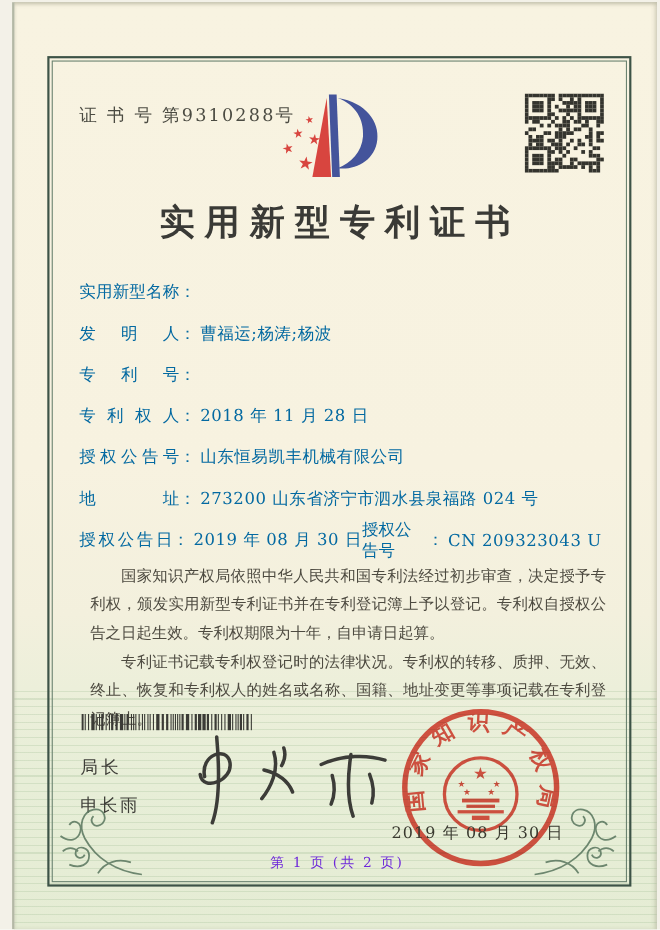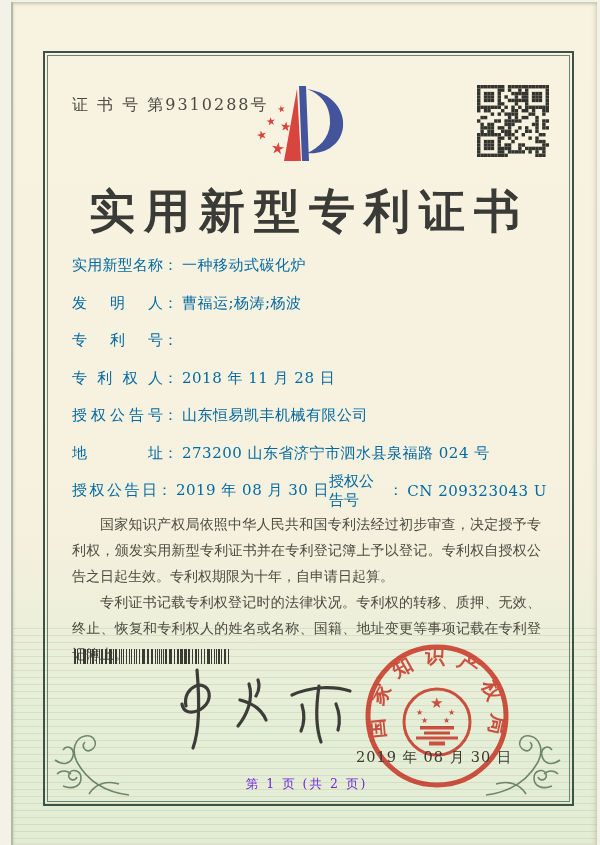--- a/index.html
+++ b/index.html
@@ -12,30 +12,30 @@
     box-shadow:inset 0 2px 3px rgba(140,140,115,.35), inset -2px 0 4px rgba(140,140,115,.22);}
   .waves{position:absolute;left:13px;right:3px;top:628px;bottom:0;opacity:.5;
     background:repeating-linear-gradient(180deg,rgba(140,175,130,.45) 0 1px,rgba(0,0,0,0) 1px 7px);}
   
   .frame{position:absolute;left:43px;top:51px;width:527px;height:751px;border:2px solid #3d5347;}
   .frame-inner{position:absolute;left:2px;top:2px;right:2px;bottom:2px;border:1px solid #6b8370;}
   .certno{position:absolute;left:72px;top:95px;font-size:16px;letter-spacing:2px;color:#4b4b42;}
   .logo{position:absolute;left:235px;top:64px;}
   .qr{position:absolute;left:477px;top:85px;width:72px;height:72px;}
   .title{position:absolute;left:43px;width:532px;top:181px;text-align:center;
-         font-size:46px;font-weight:600;letter-spacing:9px;color:#3a3a36;}
+         font-size:32px;font-weight:600;letter-spacing:9px;color:#3a3a36;}
   
   .fields{position:absolute;left:72px;top:247px;width:475px;}
   .frow{height:37.5px;display:flex;align-items:center;font-size:15px;color:#0369a1;}
   .flabel{display:inline-block;width:91px;text-align:justify;text-align-last:justify;}
   .fcolon{margin:0 4px 0 0;}
   .fval{letter-spacing:.5px;white-space:nowrap;}
   .grant2{display:flex;align-items:center;}
   
-  .bodytext{position:absolute;left:72px;top:511px;width:469px;font-size:14px;line-height:26px;
+  .bodytext{position:absolute;left:82px;top:511px;width:469px;font-size:14px;line-height:26px;
             text-align:justify;color:#4d4a40;}
   .bodytext p{margin:0;text-indent:2em;}
   .barcode{position:absolute;left:74px;top:649px;width:158px;height:15px;}
   .signer{position:absolute;left:73px;top:688px;font-size:16px;letter-spacing:3px;color:#3d3d37;}
   .signer .nm{margin-top:13px;letter-spacing:2px;}
   .sig{position:absolute;left:152px;top:658px;}
   .seal{position:absolute;left:350px;top:630px;mix-blend-mode:multiply;opacity:.93;}
   .sealdate{position:absolute;left:356px;top:748px;font-size:14.5px;color:#39392f;letter-spacing:1px;z-index:6;}
   .pageno{position:absolute;left:43px;width:527px;top:776px;text-align:center;font-size:12.5px;
           letter-spacing:2px;color:#6d28d9;}
@@ -333,21 +333,20 @@
         <rect x="65.14285714285714" y="68.57142857142857" width="3.4285714285714284" height="3.4285714285714284" fill="#34342e"></rect>
       </svg>
   </div>
 
   <div class="title">实用新型专利证书</div>
 
   <div class="fields">
     <div class="frow">
       <span class="flabel">实用新型名称</span>
         <span class="fcolon">：</span>
-      <span class="fval">一种移动式碳化炉</span>
     </div>
     <div class="frow">
       <span class="flabel">发明人</span>
         <span class="fcolon">：</span>
       <span class="fval">曹福运;杨涛;杨波</span>
     </div>
     <div class="frow">
       <span class="flabel">专利号</span>
         <span class="fcolon">：</span>
     </div>
@@ -432,20 +431,24 @@
         <rect x="137" y="0" width="1" height="15" fill="#3b3b36"></rect>
         <rect x="140" y="0" width="1" height="15" fill="#3b3b36"></rect>
         <rect x="142" y="0" width="1" height="15" fill="#3b3b36"></rect>
         <rect x="144" y="0" width="2" height="15" fill="#3b3b36"></rect>
         <rect x="147" y="0" width="1" height="15" fill="#3b3b36"></rect>
         <rect x="150" y="0" width="2" height="15" fill="#3b3b36"></rect>
         <rect x="154" y="0" width="1" height="15" fill="#3b3b36"></rect>
       </svg>
   </div>
 
+  <div class="signer">
+    <div>局长</div>
+    <div class="nm">申长雨</div>
+  </div>
 
   <svg class="sig" width="215" height="95" viewBox="0 0 215 95">
     <g fill="none" stroke="#3c3c38" stroke-width="3.2" stroke-linecap="round">
       <path d="M34,48 C30,28 54,20 57,35 C60,52 32,62 30,46"></path>
       <path d="M45,12 C47,35 49,68 41,90"></path>
       <path d="M97,26 C102,42 94,58 86,68"></path>
       <path d="M88,42 C100,45 110,52 114,62"></path>
       <path d="M106,22 C108,28 107,33 104,38"></path>
       <path d="M140,37 C160,28 182,28 198,33"></path>
       <path d="M167,28 C164,48 164,70 169,84"></path>

